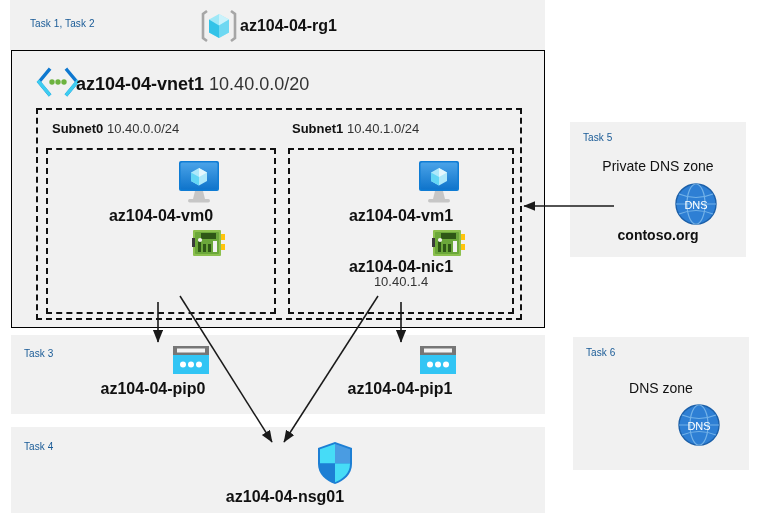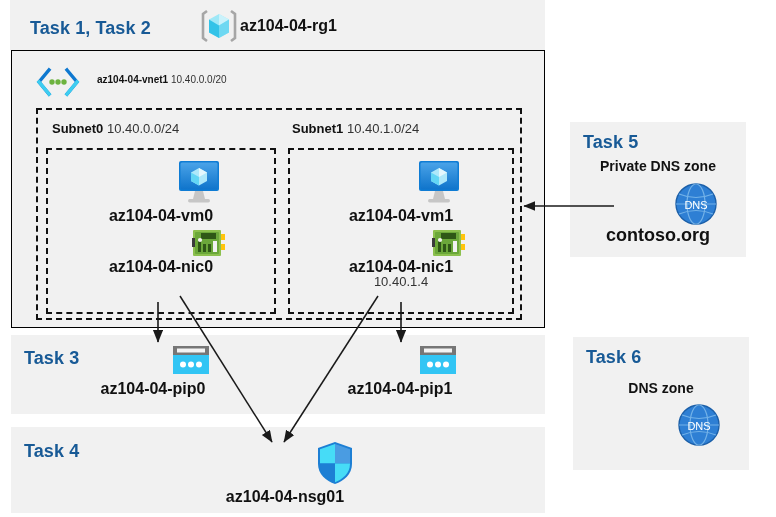--- a/index.html
+++ b/index.html
@@ -6,41 +6,41 @@
   body{
     width:776px;height:517px;position:relative;overflow:hidden;
     font-family:"Liberation Sans","DejaVu Sans",sans-serif;
     color:#1a1a1a;
   }
   #stage{position:absolute;left:0;top:0;width:776px;height:517px;}
 
   
   .panel{position:absolute;background:#f1f1f1;box-sizing:border-box;}
   .task-label{
-    position:absolute;font-size:18px;font-weight:bold;color:#185a96;
+    position:absolute;font-size:10px;font-weight:normal;color:#185a96;
     letter-spacing:.1px;white-space:nowrap;
   }
 
   
   #rg-strip{left:10px;top:0;width:535px;height:50px;}
   #rg-task-label{left:30px;top:18px;}
   #rg-name{
     position:absolute;left:240px;top:17px;font-size:16px;font-weight:bold;
     color:#111;white-space:nowrap;
   }
   #rg-icon{position:absolute;left:200px;top:7px;width:38px;height:38px;}
 
   
   #vnet-box{
     position:absolute;left:11px;top:50px;width:534px;height:278px;
     border:1.5px solid #000;background:#f1f1f1;box-sizing:border-box;
   }
   #vnet-icon{position:absolute;left:35px;top:67px;width:46px;height:30px;}
   #vnet-title{
-    position:absolute;left:97px;top:74px;font-size:10px;white-space:nowrap;color:#333;
+    position:absolute;left:76px;top:74px;font-size:18px;white-space:nowrap;color:#333;
   }
   #vnet-title b{color:#111;}
 
   
   #subnets-wrap{
     position:absolute;left:36px;top:108px;width:486px;height:212px;
     border:2px dashed #111;box-sizing:border-box;background:transparent;
   }
   .subnet{
     position:absolute;border:2px dashed #111;box-sizing:border-box;background:transparent;
@@ -70,21 +70,21 @@
   #task6-panel{left:573px;top:337px;width:176px;height:133px;}
   #task6-label{left:586px;top:347px;}
 
   
   #task3-panel{left:11px;top:335px;width:534px;height:79px;}
   #task3-label{left:24px;top:348px;}
   #task4-panel{left:11px;top:427px;width:534px;height:86px;}
   #task4-label{left:24px;top:441px;}
 
   .headline{
-    position:absolute;font-size:14px;font-weight:bold;color:#111;
+    position:absolute;font-size:14px;font-weight:normal;color:#111;
     white-space:nowrap;text-align:center;
   }
 
   svg.overlay{position:absolute;left:0;top:0;width:776px;height:517px;pointer-events:none;}
 </style>
 </head>
 <body>
 
 <div id="stage">
 
@@ -154,21 +154,20 @@
         <rect x="29" y="16" width="4" height="6" fill="#ffc40d"></rect>
         <rect x="0" y="10" width="3" height="9" fill="#3b3b3b"></rect>
         <rect x="9" y="5" width="15" height="6" fill="#2f5817"></rect>
         <rect x="6" y="13" width="3" height="11" fill="#2f5817"></rect>
         <rect x="11" y="16" width="3" height="8" fill="#2f5817"></rect>
         <rect x="16" y="16" width="3" height="8" fill="#2f5817"></rect>
         <rect x="21" y="13" width="4" height="11" fill="#f2f2f2"></rect>
         <circle cx="8" cy="12" r="2.1" fill="#f2f2f2"></circle>
       </svg>
     </div>
-    <div class="nlabel" style="margin-top:1px;">az104-04-nic0</div>
   </div>
 
   <div class="subnet-title" id="subnet1-title">
     <b>Subnet1</b><span> </span><span>10.40.1.0/24</span>
   </div>
   <div class="subnet" id="subnet1"></div>
 
   <div class="node" style="left:336px;top:158px;width:130px;">
     <div class="icon-holder">
       <svg viewBox="0 0 54 48" width="54" height="48">
@@ -262,21 +261,21 @@
       <svg viewBox="0 0 44 44" width="44" height="44">
         <circle cx="22" cy="22" r="20" fill="#2e7fd4"></circle>
         <circle cx="22" cy="22" r="20" fill="none" stroke="#1b5fa8" stroke-width="1.4"></circle>
         <ellipse cx="22" cy="22" rx="9" ry="20" fill="none" stroke="#73b2e8" stroke-width="1.2"></ellipse>
         <line x1="2" y1="22" x2="42" y2="22" stroke="#73b2e8" stroke-width="1.2"></line>
         <path d="M5 12 Q22 19 39 12" fill="none" stroke="#73b2e8" stroke-width="1.2"></path>
         <path d="M5 32 Q22 25 39 32" fill="none" stroke="#73b2e8" stroke-width="1.2"></path>
         <text x="22" y="27" text-anchor="middle" font-size="11" font-family="Liberation Sans, sans-serif" fill="#ffffff">DNS</text>
       </svg>
     </div>
-    <div class="nlabel" style="margin-top:2px;font-size:18px;">contoso.org</div>
+    <div class="nlabel" style="margin-top:2px;font-size:14px;">contoso.org</div>
   </div>
 
   <div class="panel" id="task6-panel"></div>
   <div class="task-label" id="task6-label">Task 6</div>
   <div class="headline" style="left:573px;top:380px;width:176px;">DNS zone</div>
   <div class="node" style="left:601px;top:403px;width:120px;">
     <div class="icon-holder">
       <svg viewBox="0 0 44 44" width="44" height="44">
         <circle cx="22" cy="22" r="20" fill="#2e7fd4"></circle>
         <circle cx="22" cy="22" r="20" fill="none" stroke="#1b5fa8" stroke-width="1.4"></circle>

